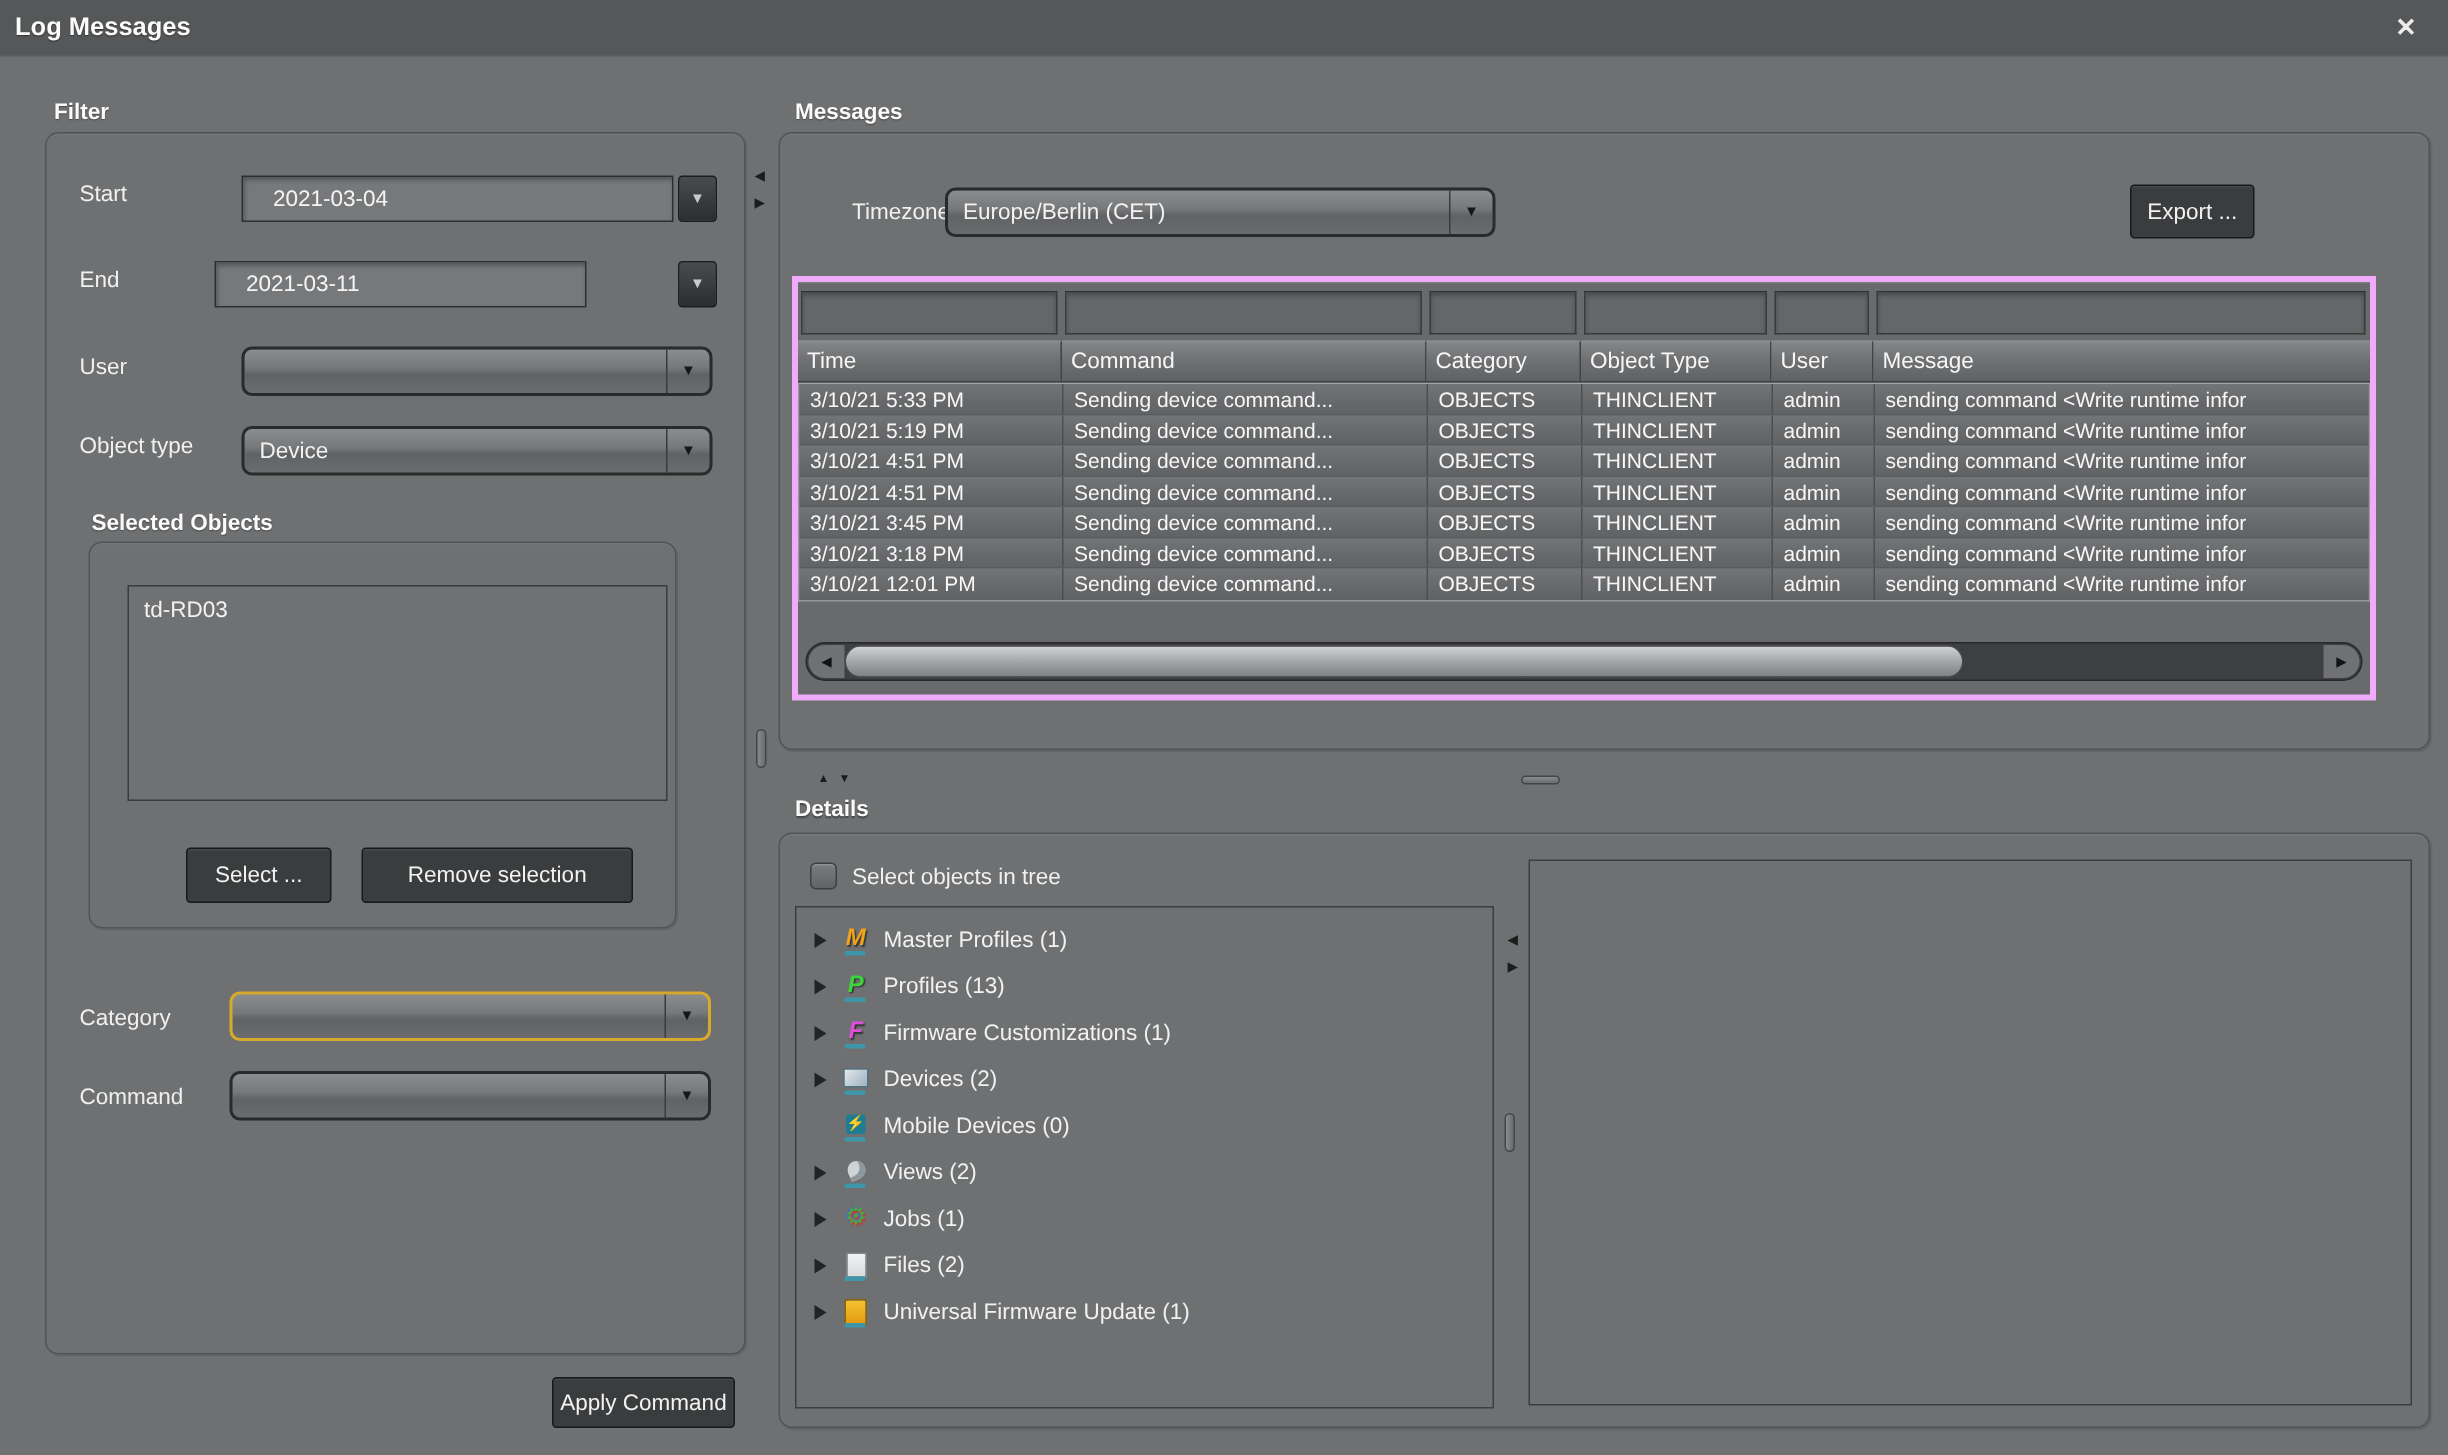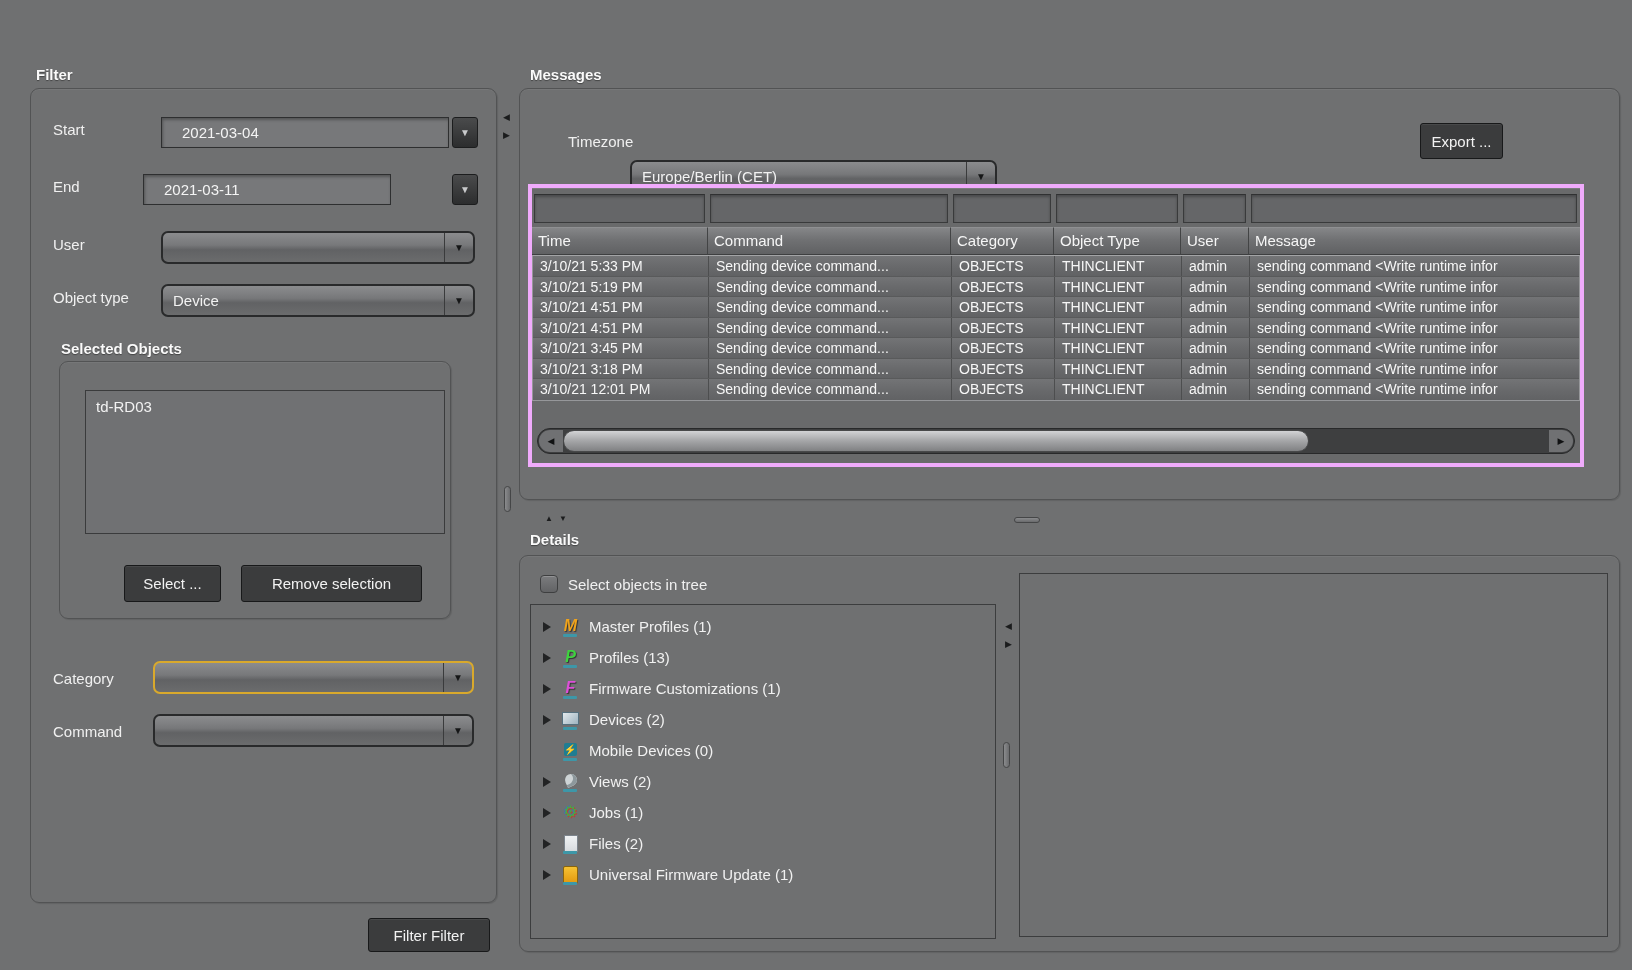--- a/index.html
+++ b/index.html
@@ -78,20 +78,24 @@
   .i-files::before    { content:""; display:block; width:12px; height:15px; margin:1px auto 0; background:linear-gradient(180deg,#f0f2f4,#d8dcdf); border:1px solid #7c848c; }
   .i-ufu::before      { content:""; display:block; width:13px; height:16px; margin:1px auto 0; background:linear-gradient(180deg,#f6c233,#e2990f); border:1px solid #8a650c; border-radius:2px; }
   .tree-label { font-size:15px; color:#f1f1f1; white-space:nowrap; }
   .dpanel { position:absolute; background:#6f7071; border:1px solid #3c3d3e; }
 </style>
 </head>
 <body>
 
 <div class="app">
 
+  <div class="titlebar">
+    <div class="title">Log Messages</div>
+    <div class="close-btn">✕</div>
+  </div>
 
   <div class="group-label" style="left:36px; top:66px;">Filter</div>
   <div class="group" style="left:30px; top:88px; width:467px; height:815px;">
 
     <div class="flabel" style="left:22px; top:32px;">Start</div>
     <div class="datefield" style="left:130px; top:28px; width:288px;">2021-03-04</div>
     <div class="datebtn" style="left:421px; top:28px;">
         <span>▼</span>
       </div>
 
@@ -128,31 +132,31 @@
       <span class="combo-arrow">▼</span>
     </div>
 
     <div class="flabel" style="left:22px; top:634px;">Command</div>
     <div class="combo" style="left:122px; top:625px; width:321px;">
       <span class="combo-text"></span>
       <span class="combo-arrow">▼</span>
     </div>
   </div>
 
-  <div class="btn" style="left:368px; top:918px; width:122px; height:34px;">Filter Filter</div>
+  <div class="btn" style="left:368px; top:918px; width:122px; height:34px;">Apply Command</div>
 
   <div class="spl-arrow" style="left:503px; top:112px;">◀</div>
   <div class="spl-arrow" style="left:503px; top:130px;">▶</div>
   <div class="grip-v" style="left:504px; top:486px;"></div>
 
   <div class="group-label" style="left:530px; top:66px;">Messages</div>
   <div class="group" style="left:519px; top:88px; width:1101px; height:412px;">
 
     <div class="flabel" style="left:34px; top:44px;margin-left:14px;">Timezone</div>
-    <div class="combo" style="left:110px; top:36px; width:367px;margin-top:35px;">
+    <div class="combo" style="left:110px; top:36px; width:367px;">
       <span class="combo-text">Europe/Berlin (CET)</span>
       <span class="combo-arrow">▼</span>
     </div>
     <div class="btn" style="left:900px; top:34px; width:83px; height:36px;">Export ...</div>
 
     <div class="mtable" style="left:8px; top:95px; width:1056px; height:283px;">
       <div class="frow">
           <div class="fcell c0">
             <div class="fbox"></div>
           </div>

